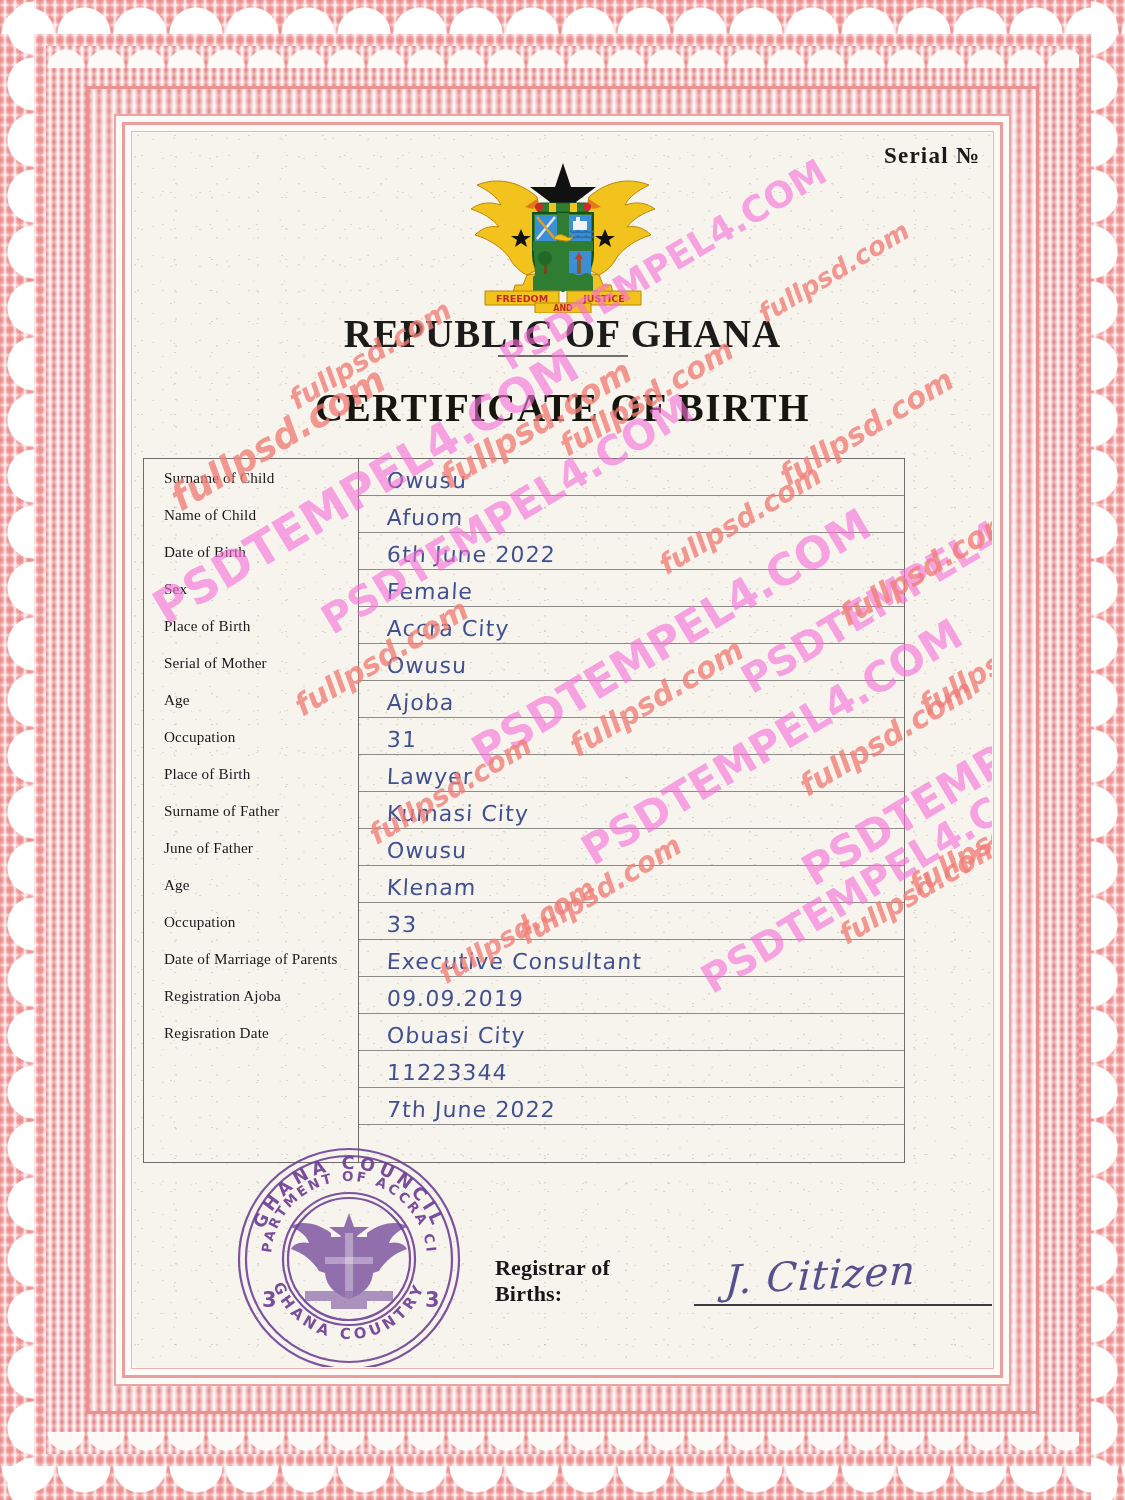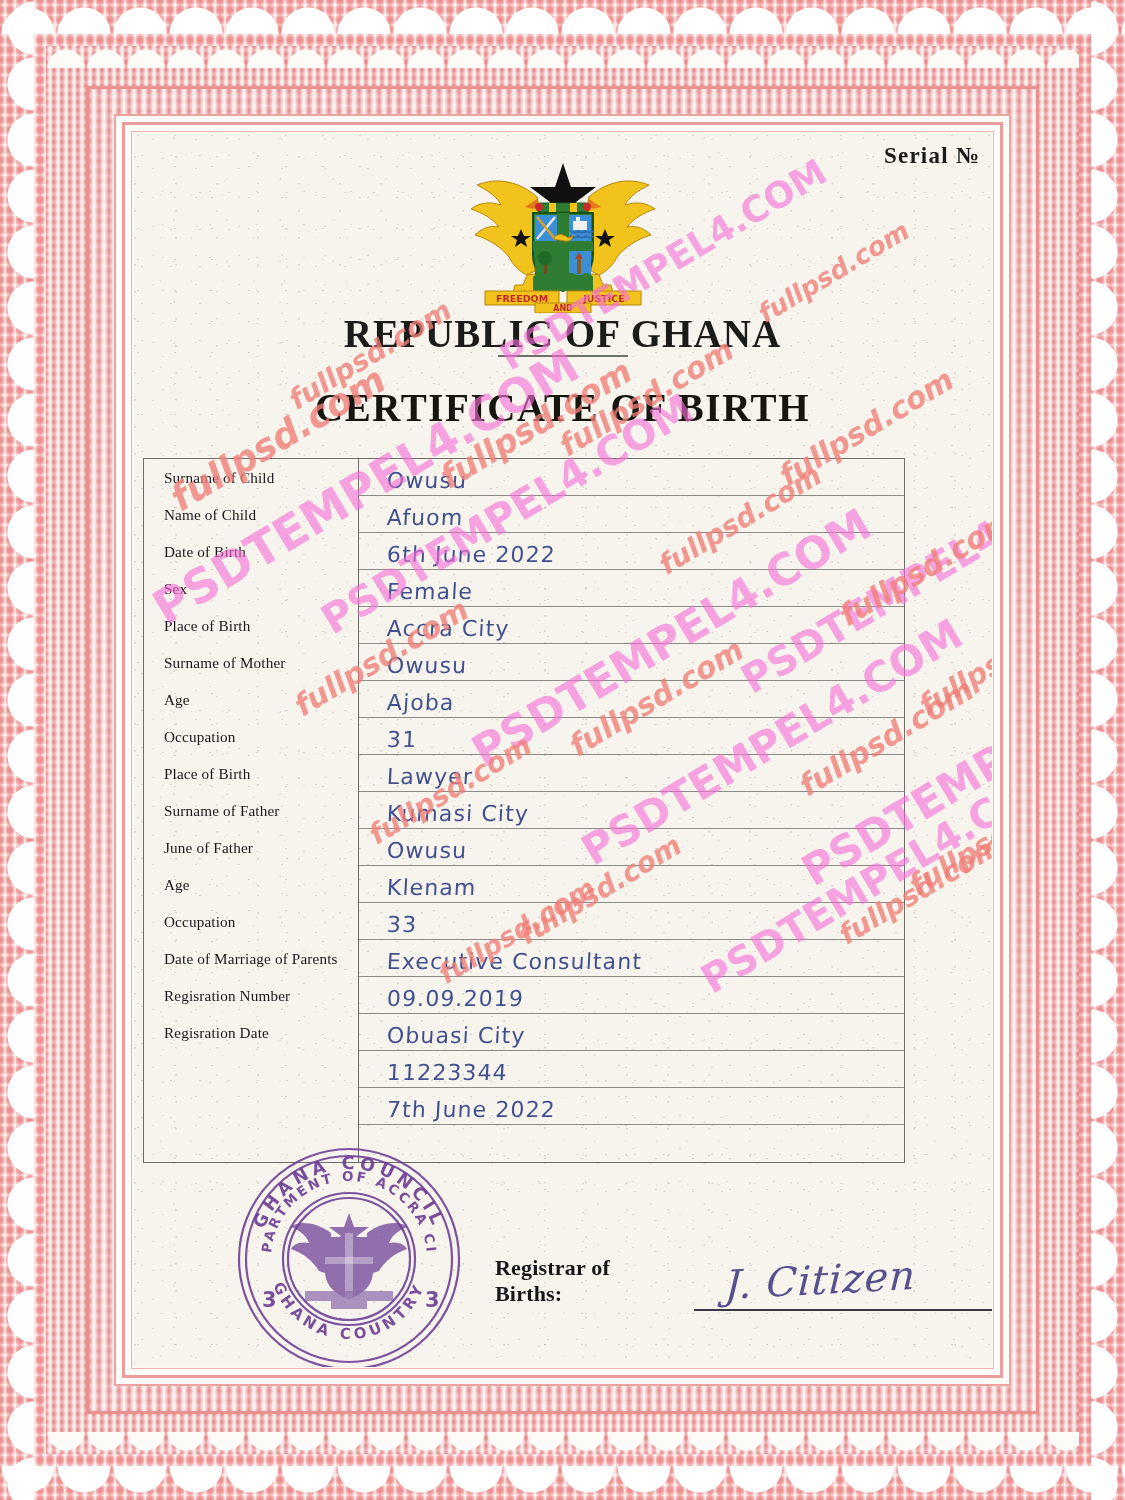--- a/index.html
+++ b/index.html
@@ -280,21 +280,21 @@
     top: 1012px;
     width: 228px;
     height: 228px;
   }
 
   .registrar {
     position: absolute;
     left: 362px;
     top: 1122px;
     display: flex;
-    align-items: flex-end;
+    align-items: center;
     gap: 12px;
   }
   .reg-label {
     font-family: "Liberation Serif", serif;
     font-size: 22px;
     font-weight: 700;
     color: #17171a;
     letter-spacing: 0.2px;
     padding-bottom: 4px;
   }
@@ -435,30 +435,30 @@
       <div class="rule"></div>
       <div class="cert-title">CERTIFICATE OF BIRTH</div>
 
       <div class="table">
         <div class="col-labels" id="labels-col">
             <div class="lrow">Surname of Child</div>
             <div class="lrow">Name of Child</div>
             <div class="lrow">Date of Birth</div>
             <div class="lrow">Sex</div>
             <div class="lrow">Place of Birth</div>
-            <div class="lrow">Surname of Mother</div>
+            <div class="lrow">Serial of Mother</div>
             <div class="lrow">Age</div>
             <div class="lrow">Occupation</div>
             <div class="lrow">Place of Birth</div>
             <div class="lrow">Surname of Father</div>
             <div class="lrow">June of Father</div>
             <div class="lrow">Age</div>
             <div class="lrow">Occupation</div>
             <div class="lrow">Date of Marriage of Parents</div>
-            <div class="lrow">Regisration Number</div>
+            <div class="lrow">Registration Ajoba</div>
             <div class="lrow">Regisration Date</div>
             <div class="lrow"></div>
           </div>
         <div class="col-values" id="values-col">
             <div class="vrow">
               <span class="vtext">Owusu</span>
             </div>
             <div class="vrow">
               <span class="vtext">Afuom</span>
             </div>

